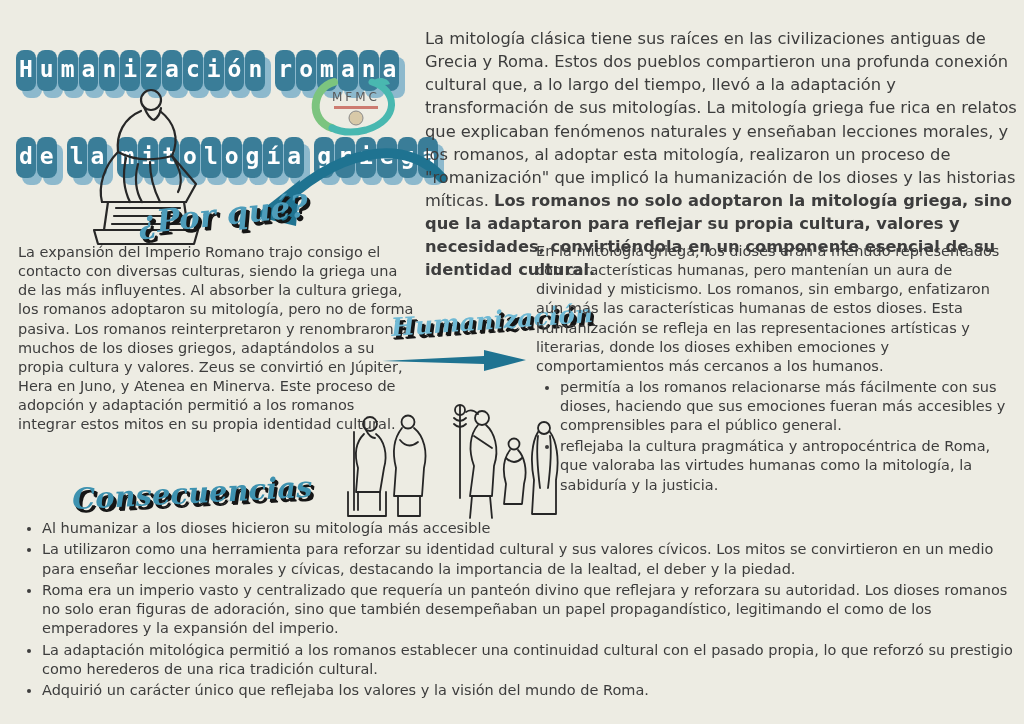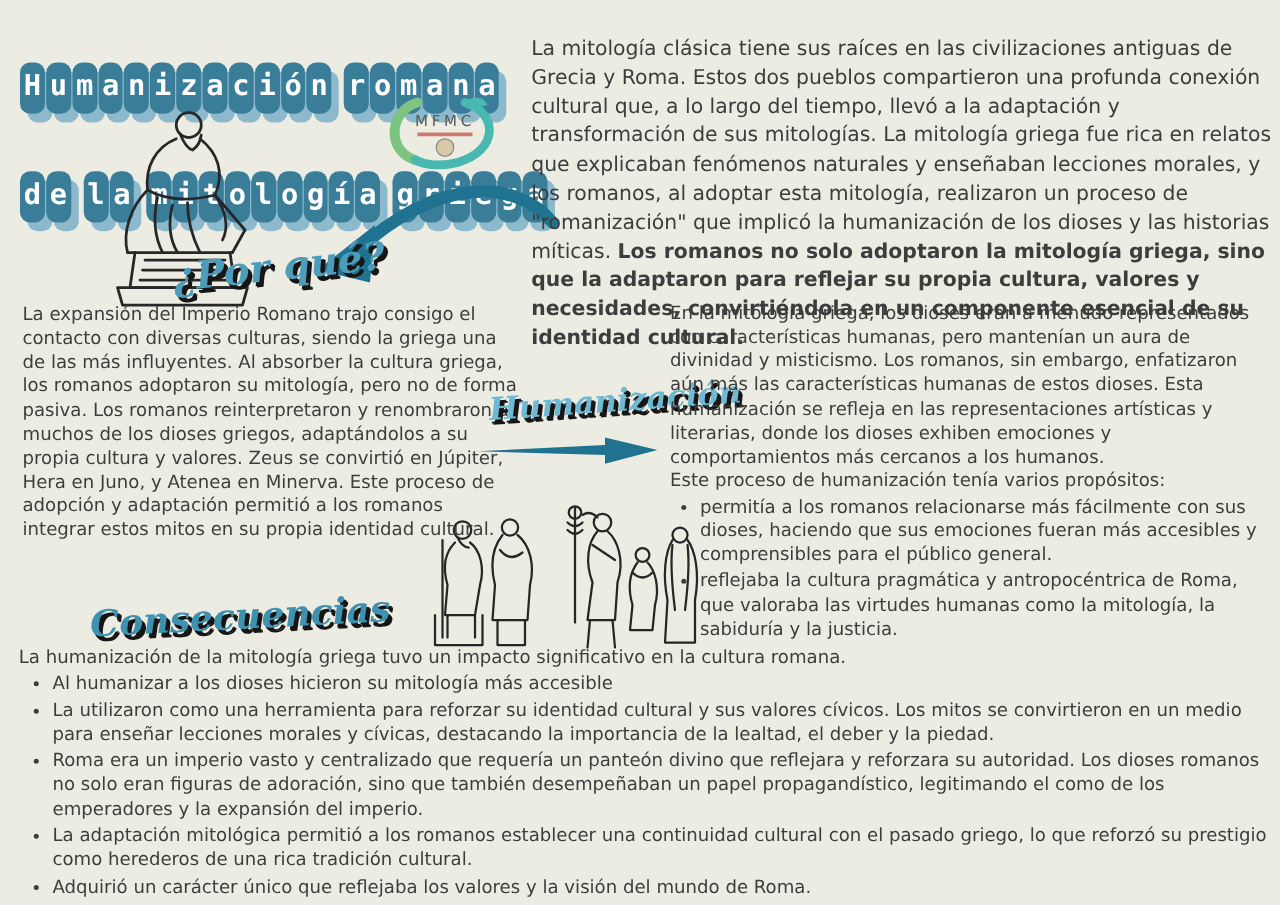--- a/index.html
+++ b/index.html
@@ -111,21 +111,20 @@
 
 <div class="abs script-label humanizacion-label">Humanización</div>
 <div class="abs right-arrow">
   <svg viewBox="0 0 148 30">
     <polygon points="0,17 102,12 102,6 144,16 102,27 102,20" fill="#1f7391"></polygon>
   </svg>
 </div>
 
 <div class="abs para human-para">
   <div>En la mitología griega, los dioses eran a menudo representados con características humanas, pero mantenían un aura de divinidad y misticismo. Los romanos, sin embargo, enfatizaron aún más las características humanas de estos dioses. Esta humanización se refleja en las representaciones artísticas y literarias, donde los dioses exhiben emociones y comportamientos más cercanos a los humanos.</div>
-  <div class="purpose-line">Este proceso de humanización tenía varios propósitos:</div>
   <ul>
       <li>permitía a los romanos relacionarse más fácilmente con sus dioses, haciendo que sus emociones fueran más accesibles y comprensibles para el público general.</li>
       <li>reflejaba la cultura pragmática y antropocéntrica de Roma, que valoraba las virtudes humanas como la mitología, la sabiduría y la justicia.</li>
     </ul>
 </div>
 
 <div class="abs gods">
   <svg viewBox="0 0 232 130">
     <g stroke="#262626" fill="none" stroke-width="1.8" stroke-linecap="round" stroke-linejoin="round">
 
@@ -158,21 +157,20 @@
       <path d="M204,40 C198,50 196,68 200,88 L198,122 L222,122 L222,88 C226,66 222,48 216,40"></path>
       <path d="M204,44 C202,60 204,80 206,96"></path>
       <path d="M216,44 C218,60 216,80 214,96"></path>
     </g>
   </svg>
 </div>
 
 <div class="abs script-label consecuencias-label">Consecuencias</div>
 
 <div class="abs bottom-section">
-  <div>La humanización de la mitología griega tuvo un impacto significativo en la cultura romana.</div>
   <ul>
       <li>Al humanizar a los dioses hicieron su mitología más accesible</li>
       <li>La utilizaron como una herramienta para reforzar su identidad cultural y sus valores cívicos. Los mitos se convirtieron en un medio para enseñar lecciones morales y cívicas, destacando la importancia de la lealtad, el deber y la piedad.</li>
       <li>Roma era un imperio vasto y centralizado que requería un panteón divino que reflejara y reforzara su autoridad. Los dioses romanos no solo eran figuras de adoración, sino que también desempeñaban un papel propagandístico, legitimando el como de los emperadores y la expansión del imperio.</li>
-      <li>La adaptación mitológica permitió a los romanos establecer una continuidad cultural con el pasado griego, lo que reforzó su prestigio como herederos de una rica tradición cultural.</li>
+      <li>La adaptación mitológica permitió a los romanos establecer una continuidad cultural con el pasado propia, lo que reforzó su prestigio como herederos de una rica tradición cultural.</li>
       <li>Adquirió un carácter único que reflejaba los valores y la visión del mundo de Roma.</li>
     </ul>
 </div>
 
 </body></html>

